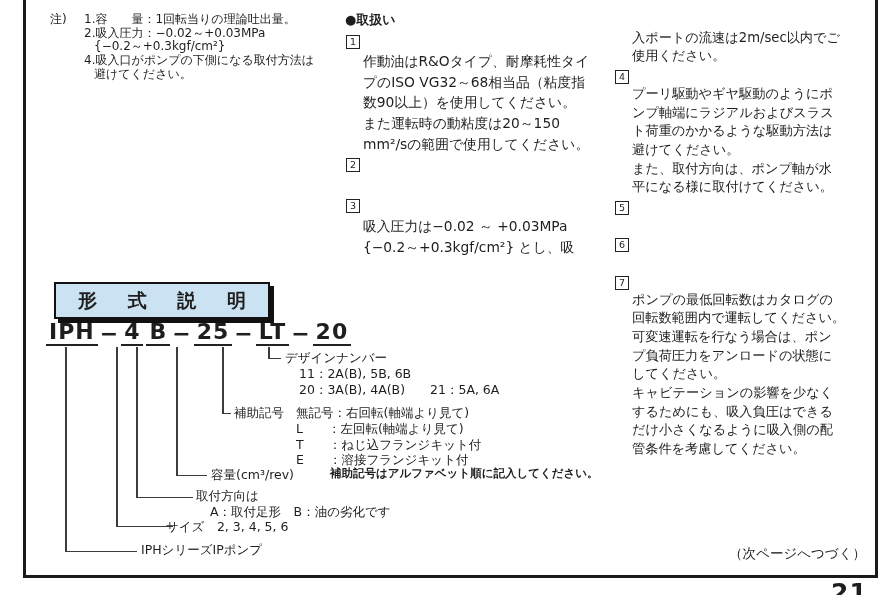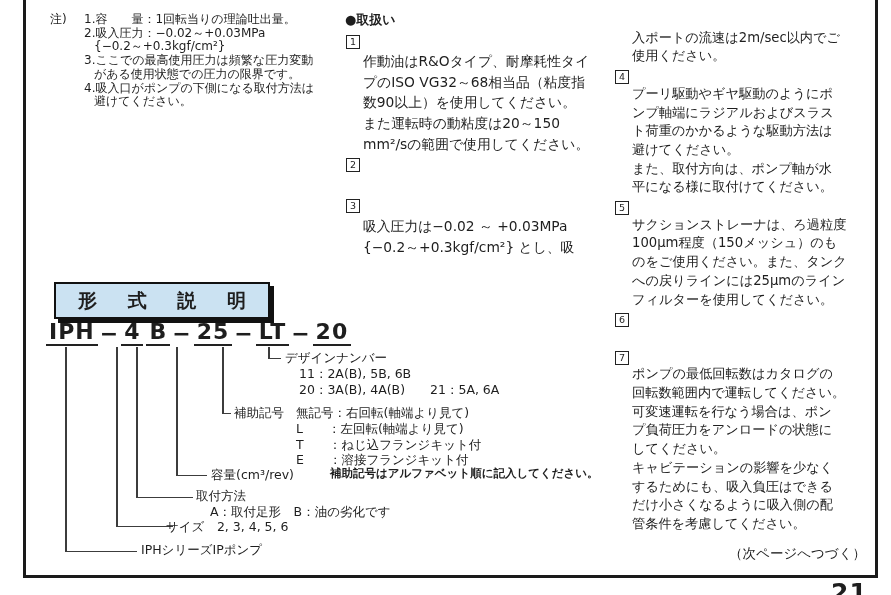--- a/index.html
+++ b/index.html
@@ -57,22 +57,20 @@
 <div class="bar" style="left:23px; top:0; width:3px; height:578px;"></div>
 <div class="bar" style="left:875px; top:0; width:3px; height:578px;"></div>
 <div class="bar" style="left:23px; top:575px; width:855px; height:3px;"></div>
 
 <div class="notes-col">
   <span class="notes-label">注)</span>
   <div class="note-items">
     <div class="note-item">1.容　　量：1回転当りの理論吐出量。</div>
     <div class="note-item">2.吸入圧力：−0.02～+0.03MPa
 {−0.2～+0.3kgf/cm²}</div>
-    <div class="note-item">3.ここでの最高使用圧力は頻繁な圧力変動
-がある使用状態での圧力の限界です。</div>
     <div class="note-item">4.吸入口がポンプの下側になる取付方法は
 避けてください。</div>
   </div>
 </div>
 
 <div class="col-mid">
   <div class="h-title">●取扱い</div>
   <div class="h-item">
     <span class="h-num">1</span><span>作動油はR&amp;Oタイプ、耐摩耗性タイ
 プのISO VG32～68相当品（粘度指
@@ -96,25 +94,21 @@
   </div>
   <div class="h-item">
     <span class="h-num">4</span><span>プーリ駆動やギヤ駆動のようにポ
 ンプ軸端にラジアルおよびスラス
 ト荷重のかかるような駆動方法は
 避けてください。
 また、取付方向は、ポンプ軸が水
 平になる様に取付けてください。</span>
   </div>
   <div class="h-item">
-    <span class="h-num">5</span><span>サクションストレーナは、ろ過粒度
-100μm程度（150メッシュ）のも
-のをご使用ください。また、タンク
-への戻りラインには25μmのライン
-フィルターを使用してください。</span>
+    <span class="h-num">5</span>
   </div>
   <div class="h-item">
     <span class="h-num">6</span>
   </div>
   <div class="h-item">
     <span class="h-num">7</span><span>ポンプの最低回転数はカタログの
 回転数範囲内で運転してください。
 可変速運転を行なう場合は、ポン
 プ負荷圧力をアンロードの状態に
 してください。
@@ -159,18 +153,18 @@
 <div class="lbl" style="left:285px; top:350px;">デザインナンバー</div>
 <div class="lbl" style="left:299px; top:366px;">11：2A(B), 5B, 6B
 20：3A(B), 4A(B)　　21：5A, 6A</div>
 <div class="lbl" style="left:234px; top:405px;">補助記号</div>
 <div class="lbl" style="left:296px; top:405px;">無記号：右回転(軸端より見て)
 L　　：左回転(軸端より見て)
 T　　：ねじ込フランジキット付
 E　　：溶接フランジキット付</div>
 <div class="lbl lbl-small" style="left:330px; top:466px;font-weight:bold;">補助記号はアルファベット順に記入してください。</div>
 <div class="lbl" style="left:211px; top:467px;">容量(cm³/rev)</div>
-<div class="lbl" style="left:196px; top:488px;">取付方法</div>
+<div class="lbl" style="left:196px; top:488px;">取付方向は</div>
 <div class="lbl" style="left:210px; top:504px;">A：取付足形　B：油の劣化です</div>
 <div class="lbl" style="left:166px; top:519px;">サイズ　2, 3, 4, 5, 6</div>
 <div class="lbl" style="left:141px; top:542px;">IPHシリーズIPポンプ</div>
 
 <div class="page-num">21</div>
 
 </body></html>

